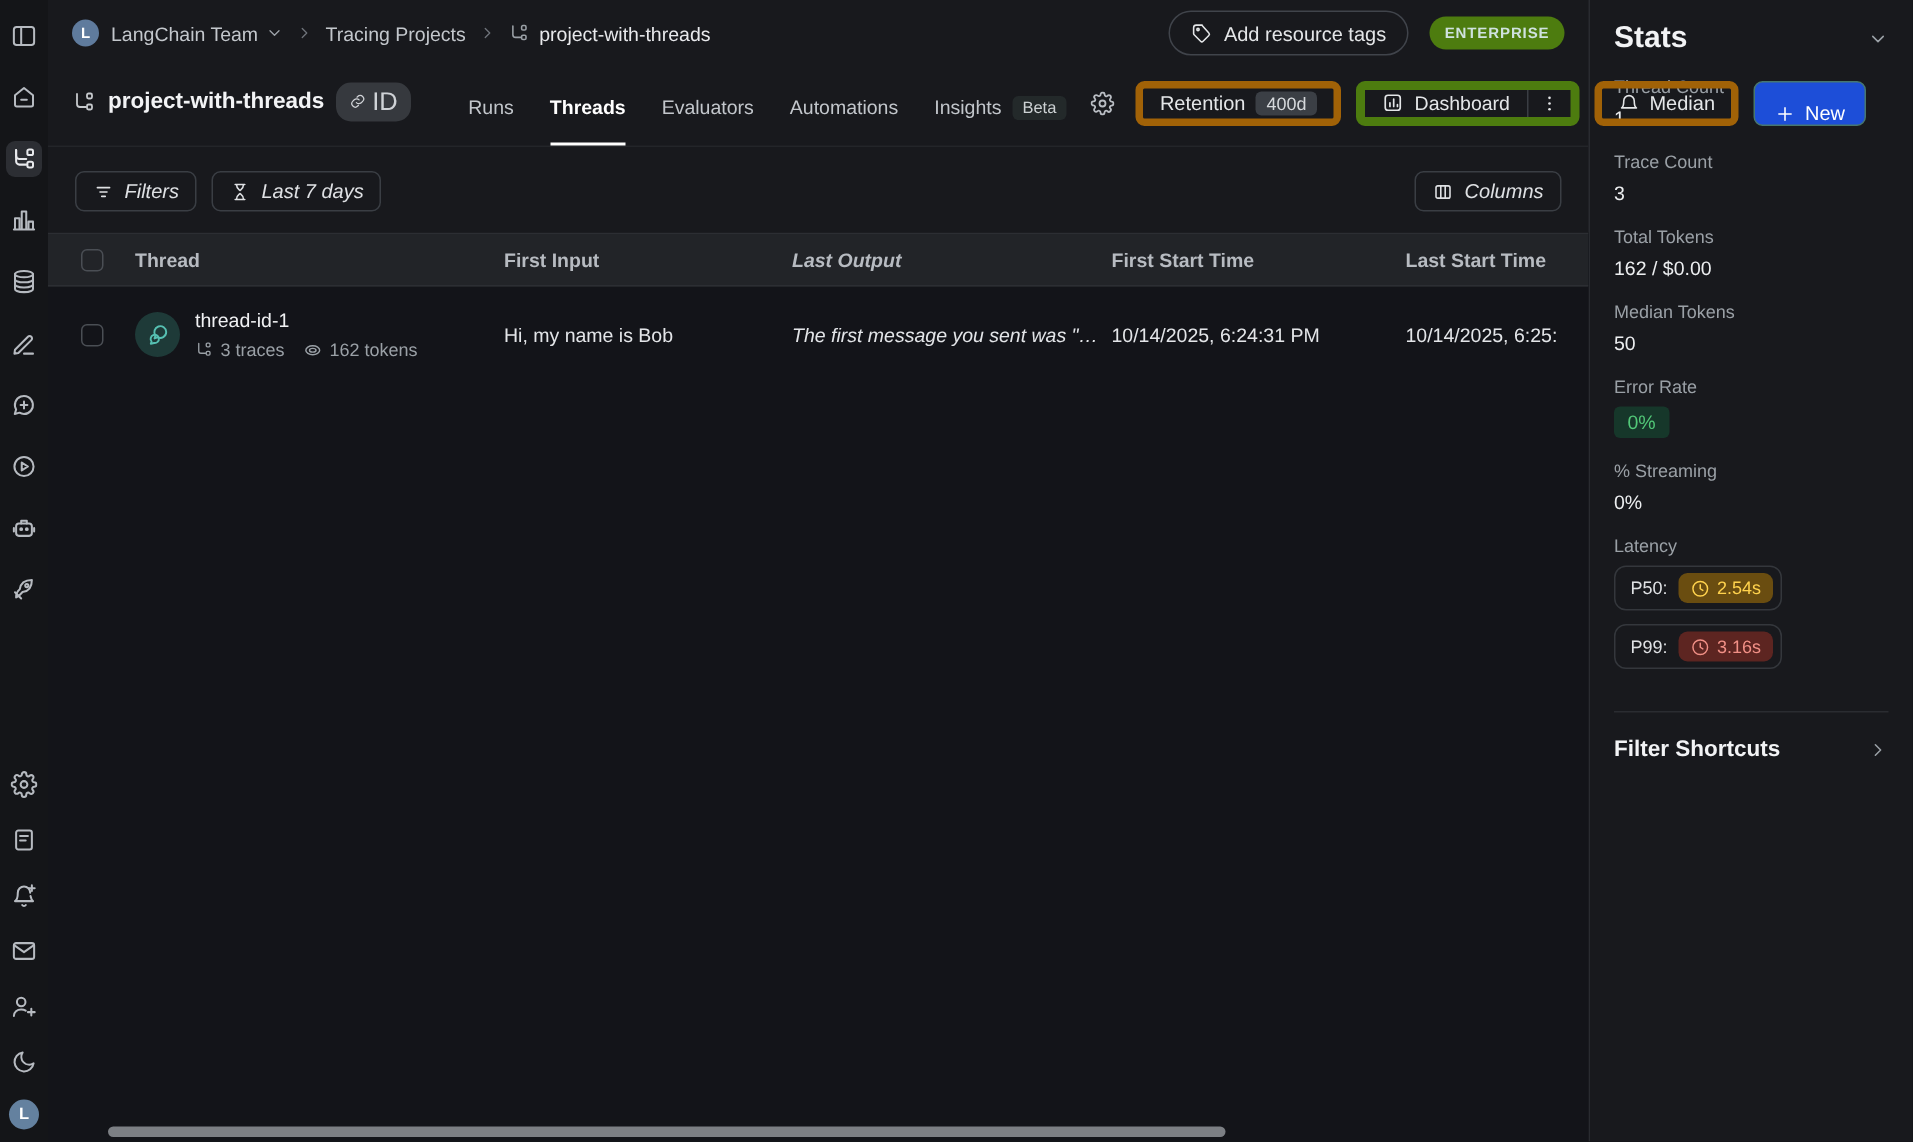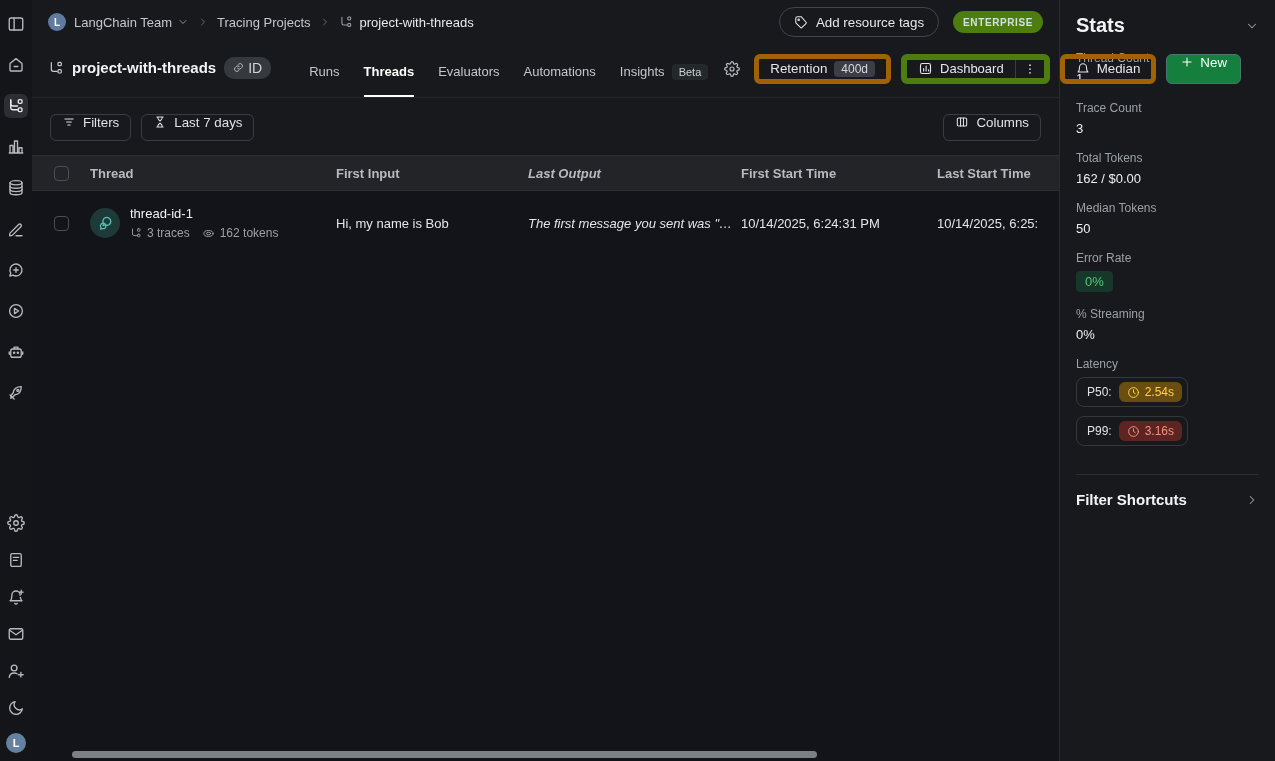--- a/index.html
+++ b/index.html
@@ -55,50 +55,50 @@
 
   
   .header {
     height:54px; display:flex; align-items:stretch; padding:0 12px 0 16px;
     border-bottom:1px solid #232529; flex-shrink:0;
   }
   .title-group { display:flex; align-items:center; gap:8px; padding-bottom:6px; }
   .page-title { font-size:15px; font-weight:bold; color:#f2f3f5; white-space:nowrap; }
   .id-badge {
     display:inline-flex; align-items:center; gap:4px; background:#36393e; color:#cfd2d6;
-    border-radius:10px; font-size:14px; padding:3px 9px; cursor:pointer;
+    border-radius:10px; font-size:17px; padding:3px 9px; cursor:pointer;
   }
   .tabs { display:flex; align-items:stretch; margin-left:26px; }
   .tab {
     display:flex; align-items:center; gap:7px; margin:0 12px; color:#c2c6cb; cursor:pointer;
     border-bottom:2px solid transparent; padding-top:4px; white-space:nowrap;
   }
   .tab.active { color:#ffffff; font-weight:bold; border-bottom-color:#ffffff; }
   .beta-badge { background:#23292a; color:#ccd1d3; font-size:11px; padding:2px 7px; border-radius:4px; font-weight:normal; }
   .header-right { margin-left:auto; display:flex; align-items:center; gap:10px; padding-bottom:4px; }
   .icon-btn { color:#b9bdc3; cursor:pointer; padding:4px; }
   .btn {
     display:inline-flex; align-items:center; gap:7px; height:30px; padding:0 11px;
     border:5px solid #a16207; border-radius:6px; color:#e4e6e8; cursor:pointer; background:transparent;
     white-space:nowrap;
   }
   .mini-badge { background:#3b3f45; color:#d6d9dc; font-size:12px; border-radius:4px; padding:1px 7px; }
   .btn-group { display:inline-flex; align-items:stretch; border:6px solid #4d7c0f; border-radius:6px; height:30px; }
   .btn-group .seg { display:flex; align-items:center; gap:7px; padding:0 11px; cursor:pointer; color:#e4e6e8; }
   .btn-group .seg + .seg { border-left:1px solid #3a3e44; padding:0 7px; }
   .btn-primary {
-    display:inline-flex; align-items:flex-start; gap:6px; height:30px; padding:0 13px;
-    background:#15803d; border:1px solid #47776f; border-radius:6px; color:#fff; cursor:pointer;
+    display:inline-flex; align-items:flex-end; gap:6px; height:30px; padding:0 13px;
+    background:#1d4ed8; border:1px solid #47776f; border-radius:6px; color:#fff; cursor:pointer;
   }
 
   
   .filter-row { display:flex; align-items:center; padding:16px 18px 14px; gap:10px; flex-shrink:0; }
   .chip {
-    display:inline-flex; align-items:flex-start; gap:7px; height:27px; padding:0 11px;
-    border:1px solid #3a3e44; border-radius:6px; color:#dfe1e4; cursor:pointer; background:transparent;
+    display:inline-flex; align-items:center; gap:7px; height:27px; padding:0 11px;
+    border:1px solid #3a3e44; border-radius:6px; color:#dfe1e4; cursor:pointer; background:transparent;font-style:italic;
   }
   .filter-right { margin-left:auto; }
 
   
   .table-area { flex:1; background:#131419; display:flex; flex-direction:column; overflow:hidden; }
   .thead {
     display:flex; align-items:center; height:36px; background:#222428; flex-shrink:0;
     border-top:1px solid #2c2e33; border-bottom:1px solid #2c2e33;
     font-weight:bold; color:#b7bbc1;
   }

